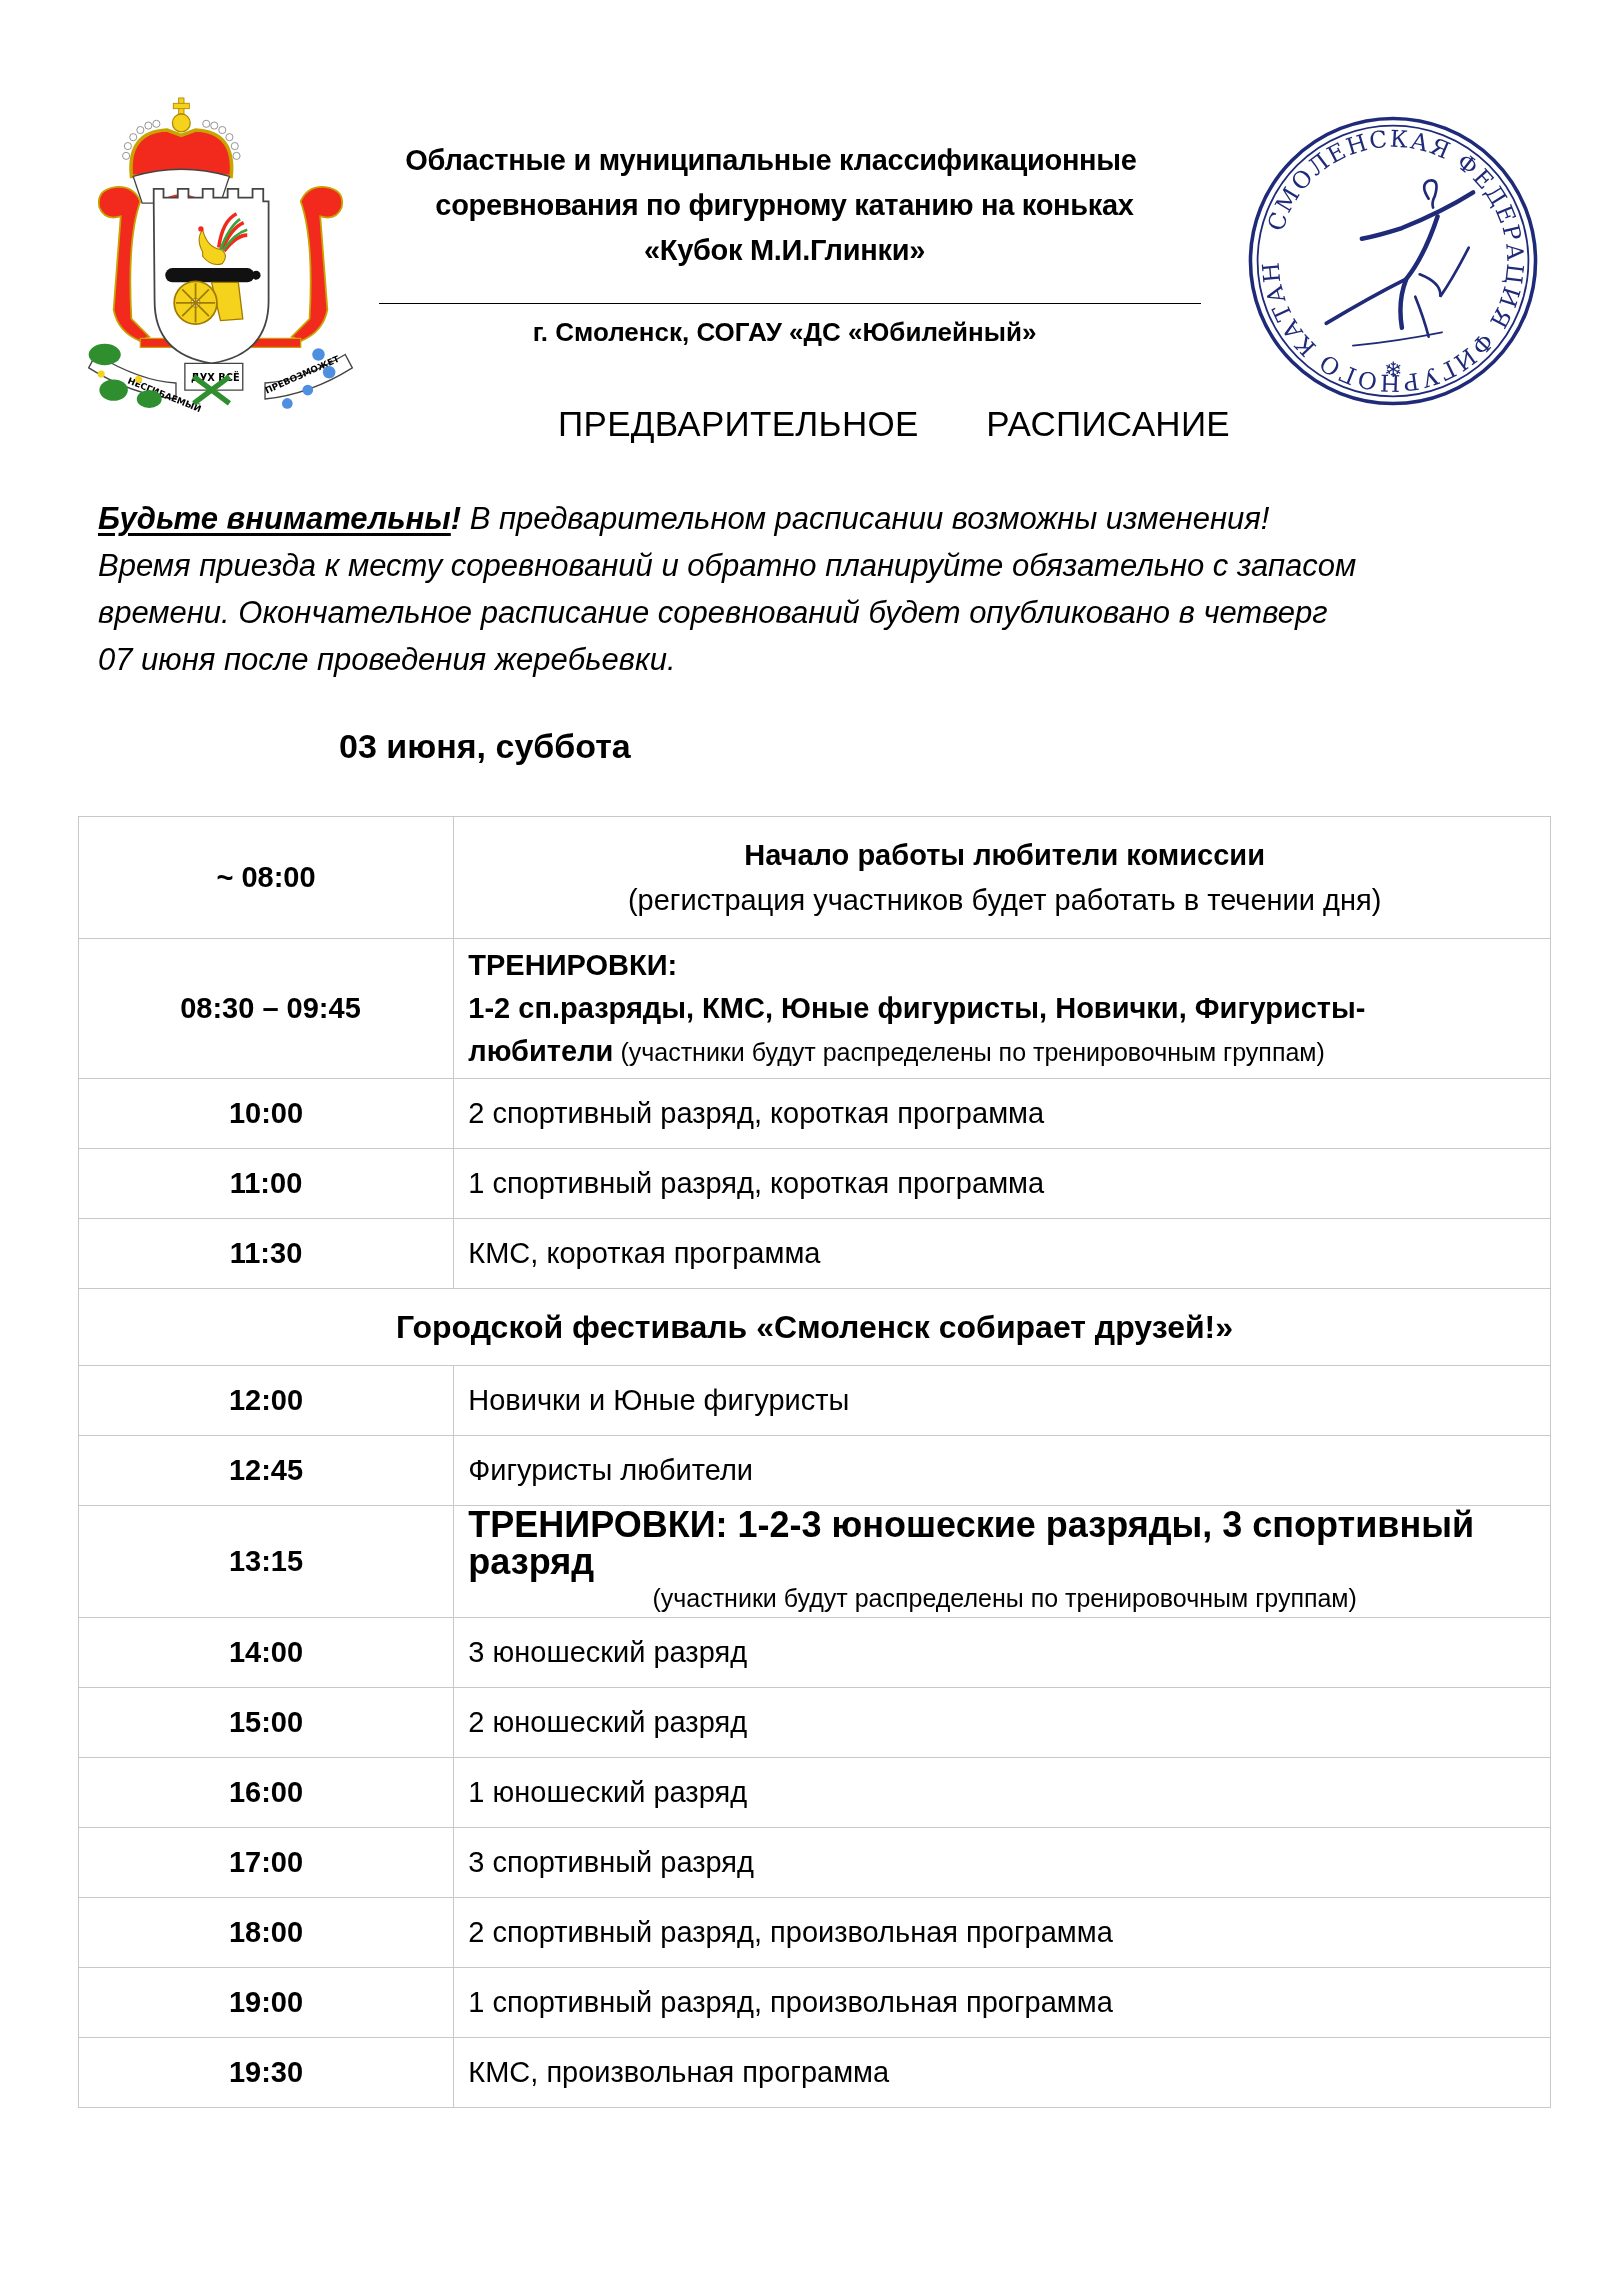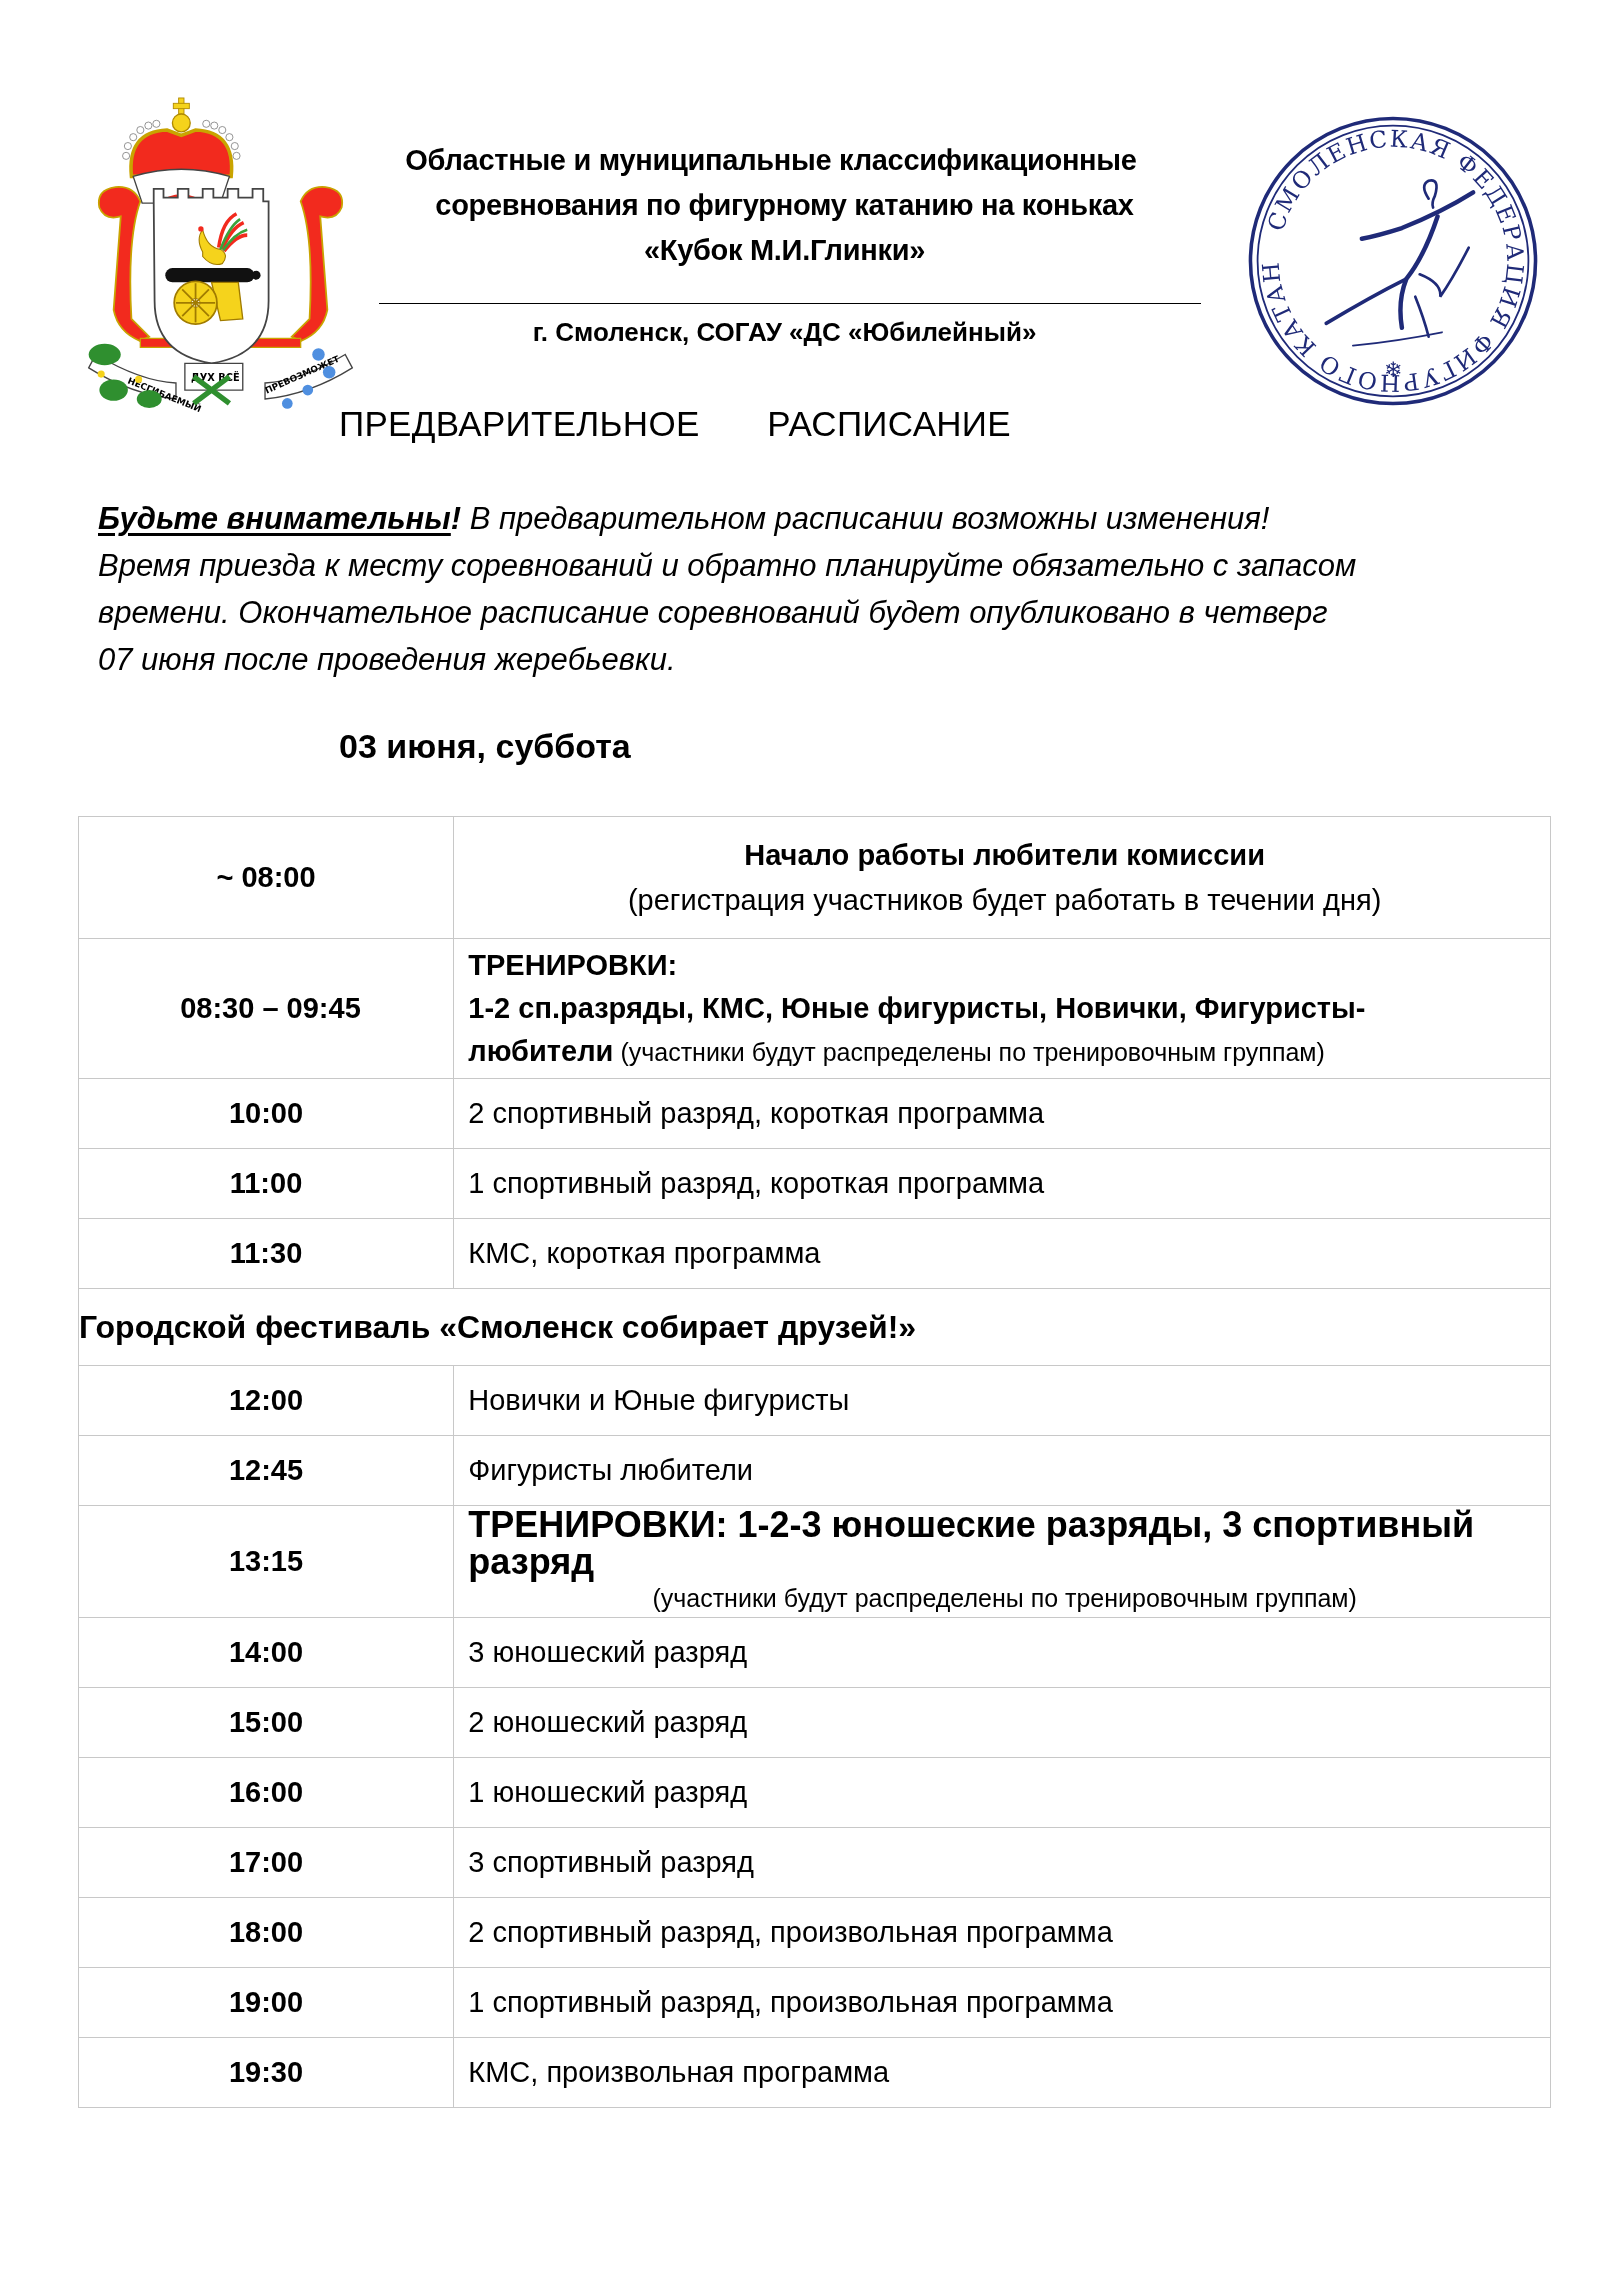--- a/index.html
+++ b/index.html
@@ -9,40 +9,40 @@
   .crest { position: absolute; left: 78px; top: 96px; width: 285px; height: 321px; }
   .seal { position: absolute; left: 1246px; top: 114px; width: 294px; height: 294px; }
 
   .title-block { position: absolute; left: 339px; width: 891px; top: 138px; text-align: center;
     font-family: "Liberation Sans", sans-serif; font-weight: bold; font-size: 29px; line-height: 45px; letter-spacing: -0.3px; }
   .title-line { display: block; }
   .title-line.l1 { margin-left: -27px; }
   .hr-rule { position: absolute; left: 379px; width: 822px; top: 303px; height: 0; border-top: 1.8px solid #000; }
   .venue { position: absolute; left: 339px; width: 891px; top: 314px; text-align: center;
     font-family: "Liberation Sans", sans-serif; font-weight: bold; font-size: 26px; line-height: 36px; }
-  .doc-title { position: absolute; left: 339px; width: 891px; top: 401px; text-align: left;
+  .doc-title { position: absolute; left: 339px; width: 891px; top: 401px; text-align: right;
     font-family: "Liberation Sans", sans-serif; font-size: 35px; line-height: 46px; letter-spacing: 0.3px; word-spacing: 12.5px; }
 
   
   .notice { position: absolute; left: 98px; top: 495px; width: 1461px;
     font-family: "Liberation Sans", sans-serif; font-style: italic; font-size: 31px; line-height: 47px; }
   .notice .warn { font-weight: bold; text-decoration: underline; text-decoration-thickness: 2.7px; text-underline-offset: 3.6px; }
   .notice .nl { display: block; }
 
   .date-heading { position: absolute; left: 339px; width: 945px; top: 726px; 
     font-family: "Liberation Sans", sans-serif; font-weight: bold; font-size: 34px; line-height: 41px; }
 
   
   .sched { position: absolute; left: 78px; top: 816px; width: 1473px; border-collapse: collapse;
     font-family: "Liberation Sans", "DejaVu Sans", sans-serif; font-size: 29px; }
   .sched td { border: 1.8px solid #c8c8c8; padding: 0; vertical-align: middle; }
   .sched td.time { width: 365px; text-align: center; font-weight: bold; }
   .sched td.desc { padding-left: 14.3px; padding-right: 9px; }
   .sched td.center { text-align: center; }
-  .sched td.full { font-weight: bold; font-size: 32px; }
+  .sched td.full { text-align: center; font-weight: bold; font-size: 32px; }
   .b { font-weight: bold; }
   .small { font-size: 25px; }
   .blk { display: block; }
   .r1 td { height: 121px; }
   .r2 td { height: 139px; padding-left: 9px; }
   .rn td { height: 69px; }
   .rf td { height: 76px; }
   .r13 td { height: 86px; }
   .line-h1 { line-height: 43px; }
   .line-h2 { line-height: 45px; }

